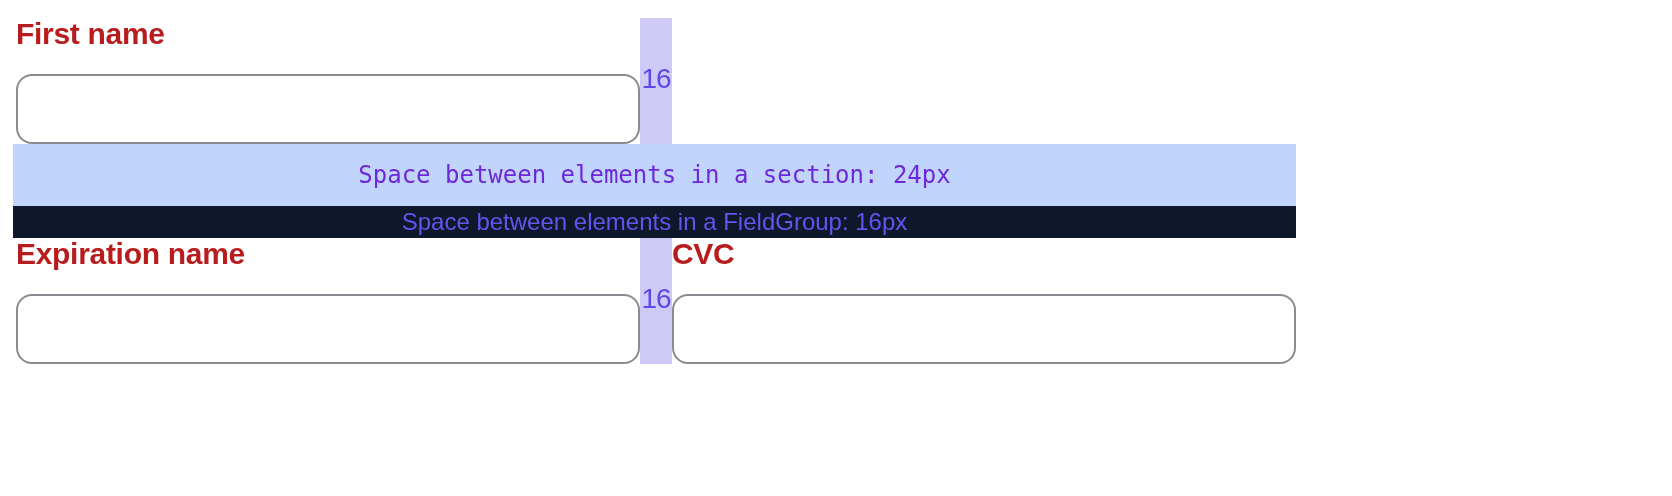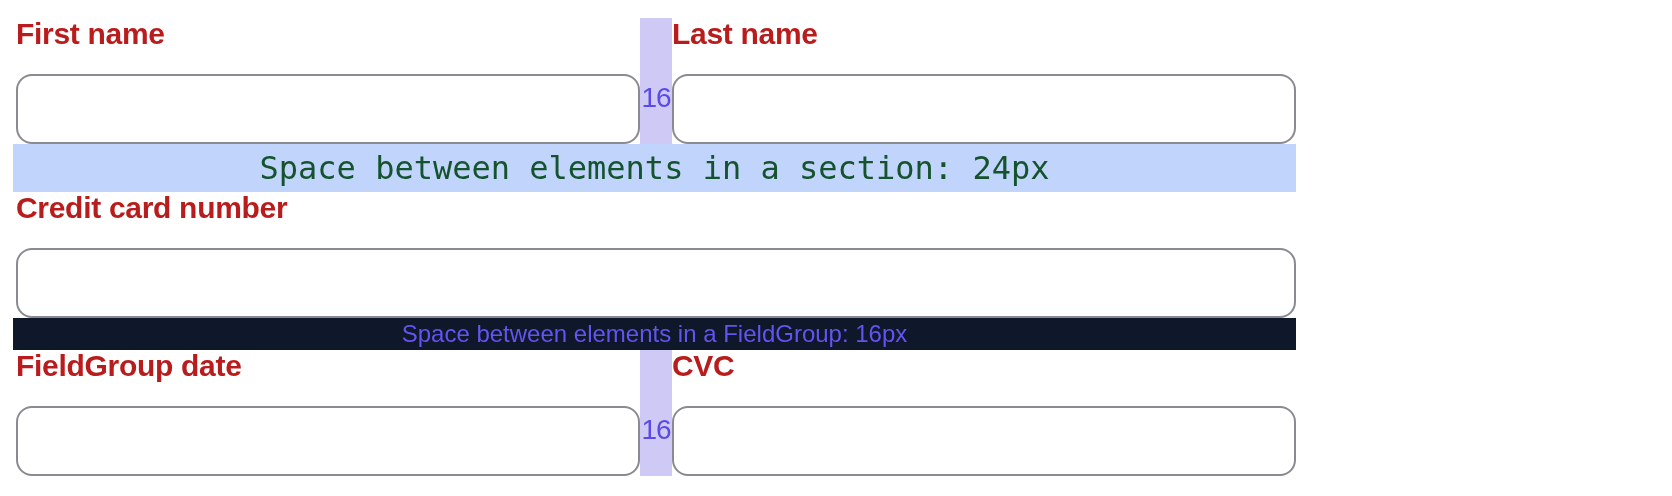--- a/index.html
+++ b/index.html
@@ -63,37 +63,36 @@
     top: 46px;
     width: 34px;
     line-height: 30px;
     text-align: center;
     font-size: 28px;
     font-weight: 400;
     color: #5b4ae8;
     letter-spacing: -1px;
     white-space: nowrap;
     z-index: 2;
-    margin-top: 19px;
   }
   .band {
     position: relative;
     width: 1283px;
     margin-left: -3px;
     display: flex;
     align-items: center;
     justify-content: center;
     z-index: 2;
   }
   .band-section {
-    height: 48px;
+    height: 62px;
     background: #c1d4fc;
-    color: #14532d;
+    color: #6d28d9;
     font-family: "DejaVu Sans Mono", monospace;
-    font-size: 32px;
+    font-size: 24px;
   }
   .band-group {
     height: 32px;
     background: #0f172a;
     color: #6254ee;
     font-family: "Liberation Sans", sans-serif;
     font-size: 24px;
   }
 </style>
 </head>
@@ -101,44 +100,36 @@
 
 <div class="content">
 
   <div class="row">
     <span class="gap-strip"></span>
     <span class="gap-num">16</span>
     <div class="col">
       <label class="field-label">First name</label>
       <input class="text-input" type="text" value="" style="">
     </div>
-    <div class="col">
-      <label class="field-label">Last name</label>
-      <input class="text-input" type="text" value="" style="">
-    </div>
   </div>
 
   <div class="band band-section">
     <span>Space between elements in a section: 24px</span>
   </div>
 
-  <div>
-    <label class="field-label">Credit card number</label>
-    <input class="text-input" type="text" value="" style="">
-  </div>
 
   <div class="band band-group">
     <span>Space between elements in a FieldGroup: 16px</span>
   </div>
 
   <div class="row">
     <span class="gap-strip"></span>
     <span class="gap-num">16</span>
     <div class="col">
-      <label class="field-label">FieldGroup date</label>
+      <label class="field-label">Expiration name</label>
       <input class="text-input" type="text" value="" style="">
     </div>
     <div class="col">
       <label class="field-label">CVC</label>
       <input class="text-input" type="text" value="" style="">
     </div>
   </div>
 
 </div>
 

